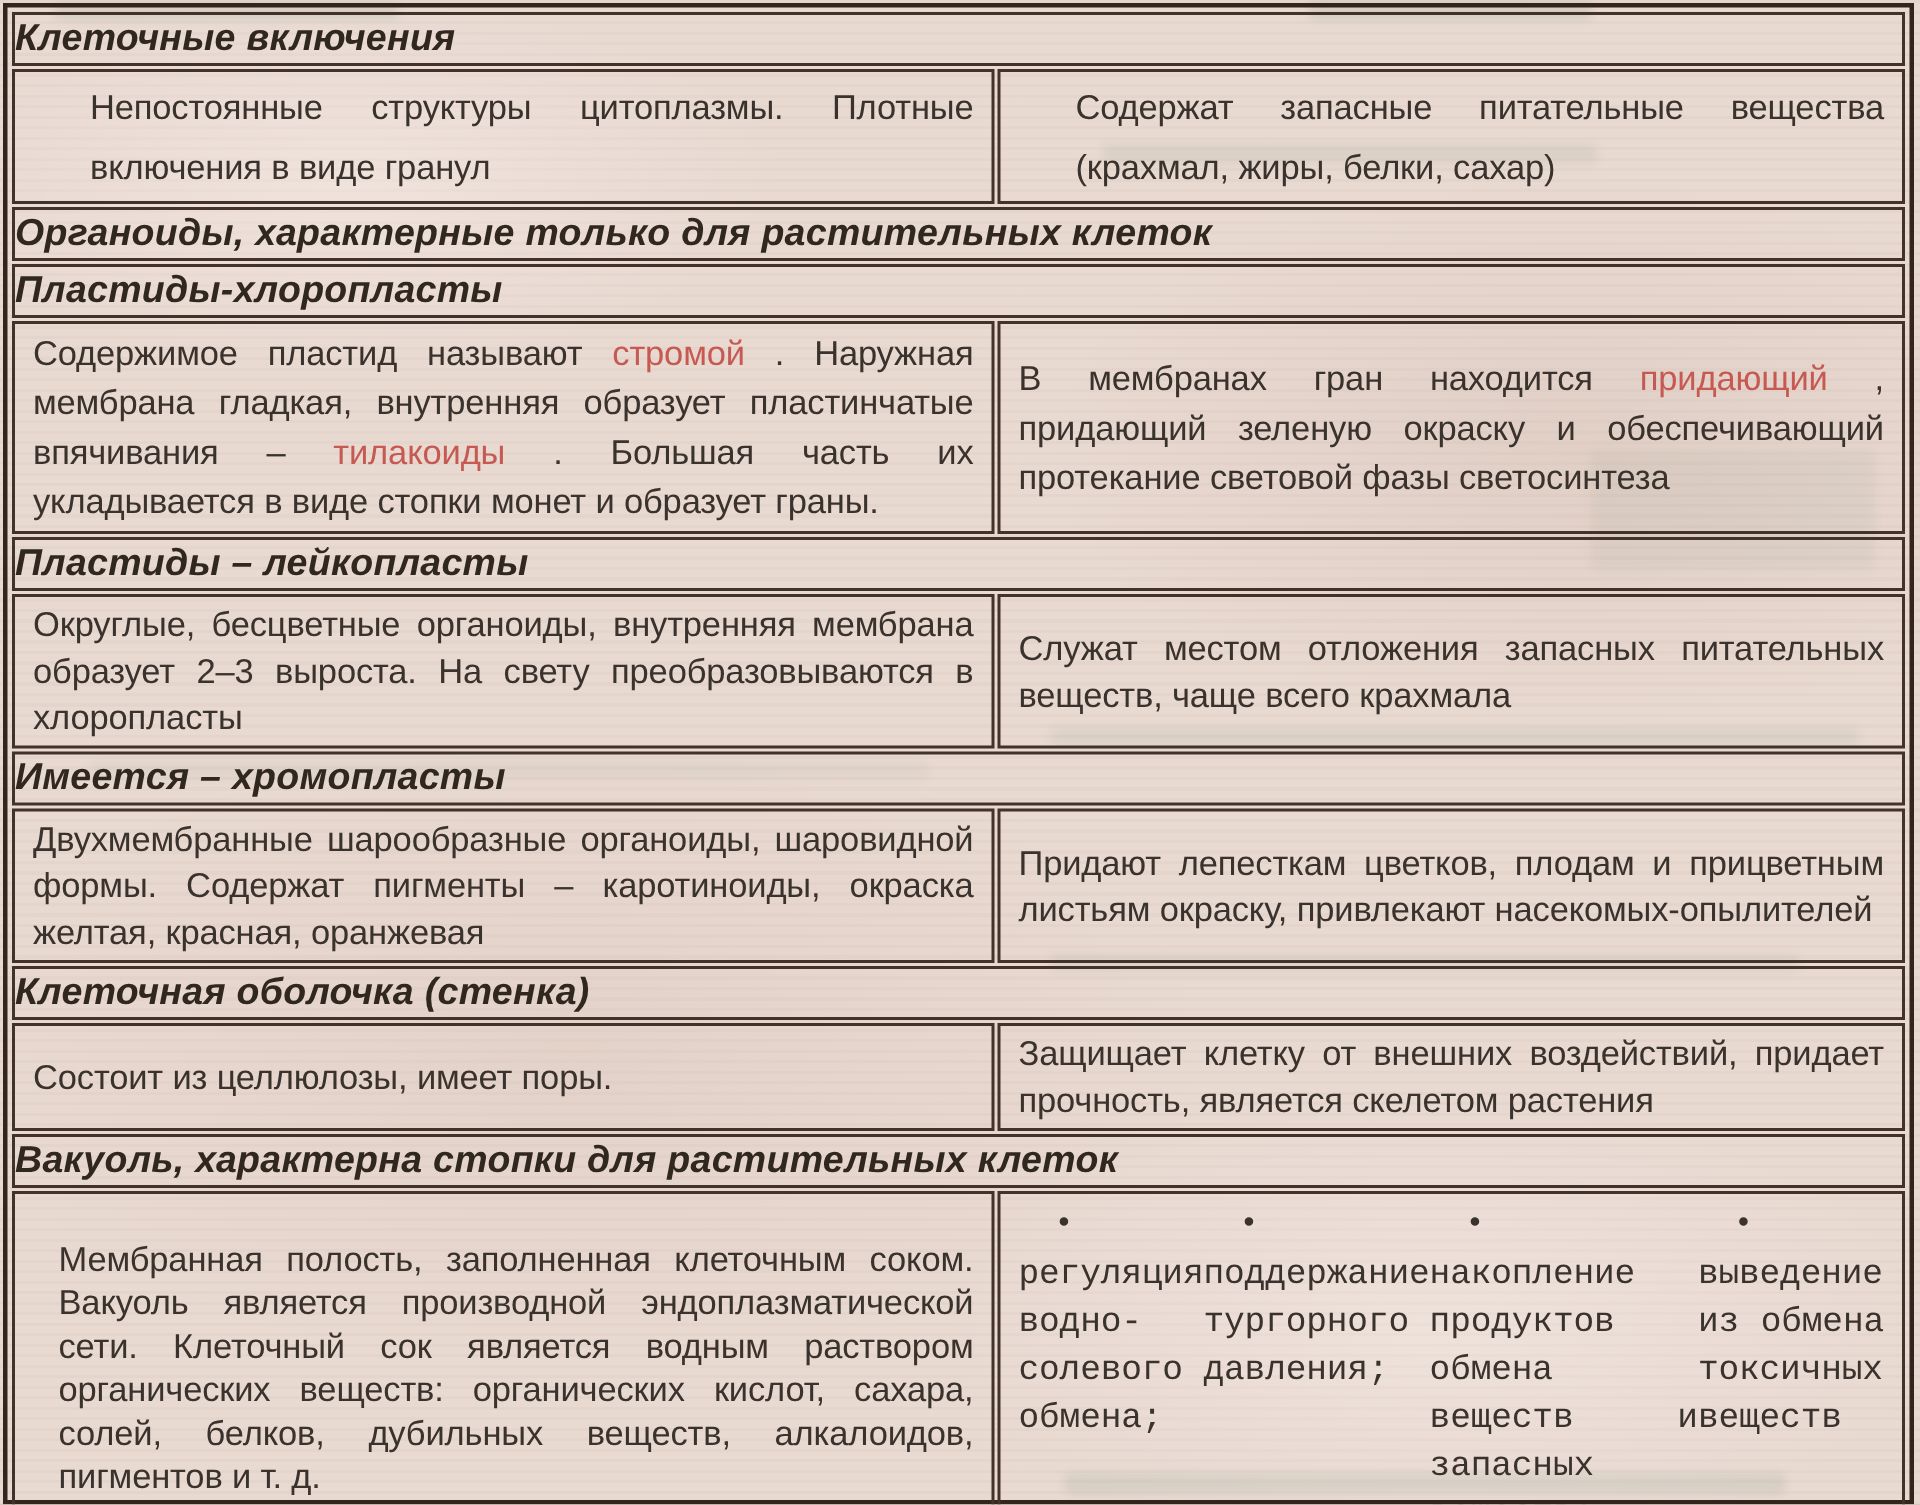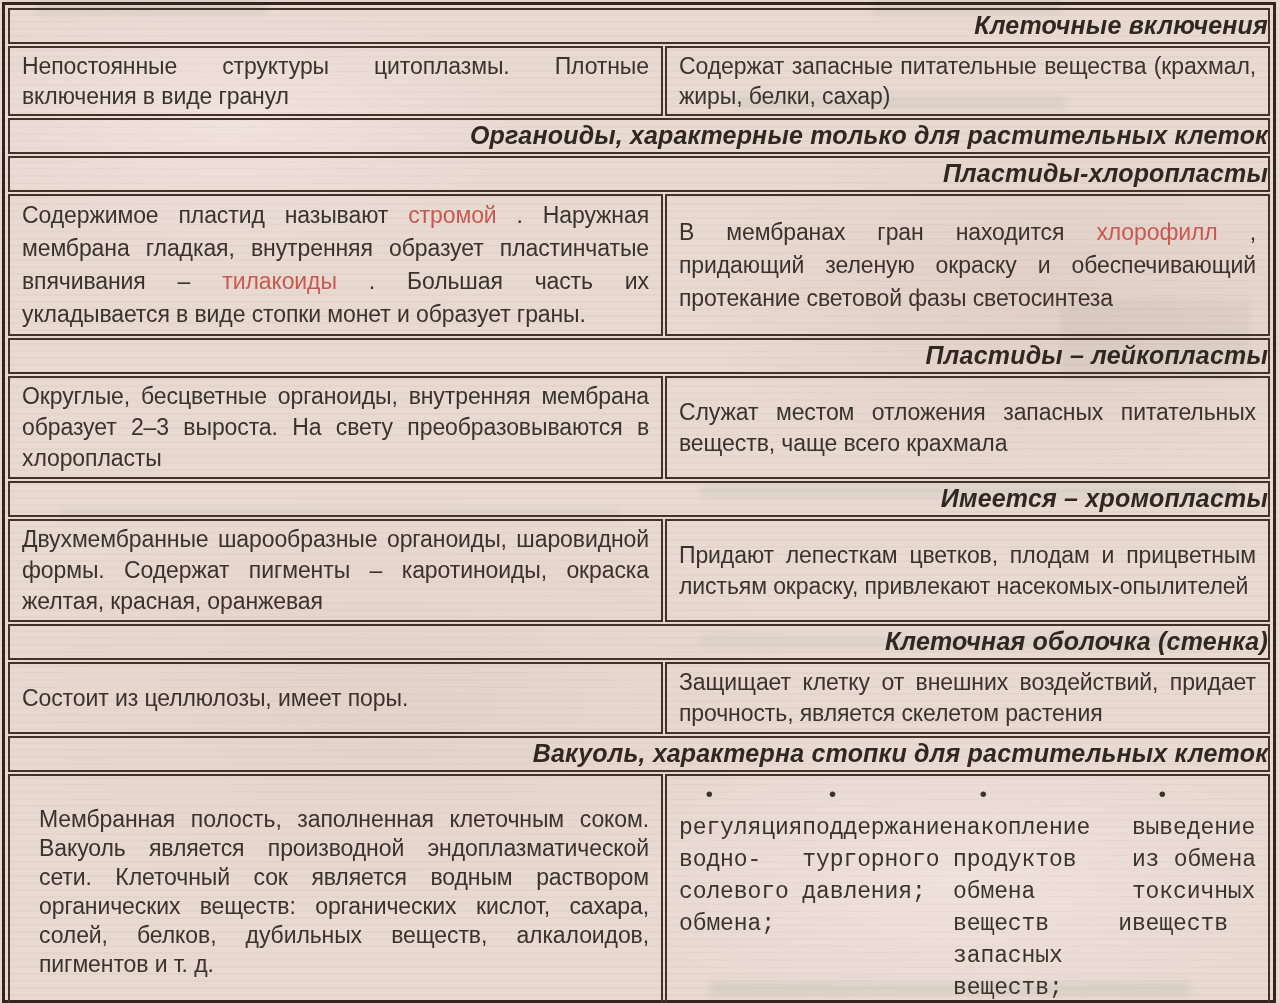--- a/index.html
+++ b/index.html
@@ -37,39 +37,39 @@
   .s8{left:60px;top:508px;width:560px;height:12px;opacity:.08;background:#8a9a84;}
 
   .frame{
     position:absolute;left:2px;top:2px;right:4px;bottom:0;
     border:3px solid var(--frame);
     padding:3px;
     display:flex;flex-direction:column;gap:2px;
   }
   .sec-hdr{
     border:2px solid var(--line);
-    text-align:right;
+    text-align:left;
     font-weight:bold;font-style:italic;
     font-size:25px;line-height:25px;
     padding:3px 0 4px 0;
     color:#30271f;
     letter-spacing:.2px;
   }
   .row{display:flex;gap:2px;}
   .cell{
     border:2px solid var(--line);
     padding:3px 12px;
     color:var(--ink);
     font-size:23px;
     display:flex;flex-direction:column;justify-content:center;
   }
   .cell.l{width:655px;flex:0 0 655px;}
   .cell.r{flex:1;}
   .cell p{text-align:justify;text-align-last:left;letter-spacing:-.1px;}
-  .row-inclusions .cell p{line-height:30px;}
+  .row-inclusions .cell p{line-height:40px;margin-left:38px;}
   .row-chloro .cell p{line-height:33px;}
   .row-leuko .cell p,.row-chromo .cell p,.row-wall .cell p{line-height:31px;}
   .row-vacuole .cell.l p{line-height:29px;margin-left:17px;}
   .red{color:var(--red);}
   .bullets{display:flex;font-family:Liberation Mono, monospace;}
   .bullet{text-align:justify;text-align-last:left;line-height:32px;letter-spacing:-.1px;}
   .dot{display:inline-block;margin:0 15px 0 24px;font-size:21px;}
 </style>
 </head>
 <body>
@@ -100,21 +100,21 @@
 
     <div class="sec-hdr">Органоиды, характерные только для растительных клеток</div>
 
     <div class="sec-hdr">Пластиды-хлоропласты</div>
 
     <div class="row row-chloro">
       <div class="cell l">
         <p><span>Содержимое пластид называют </span><span class="red">стромой</span><span> . Наружная мембрана гладкая, внутренняя образует пластинчатые впячивания – </span><span class="red">тилакоиды</span><span> . Большая часть их укладывается в виде стопки монет и образует граны.</span></p>
       </div>
       <div class="cell r">
-        <p><span>В мембранах гран находится </span><span class="red">хлорофилл</span><span> , придающий зеленую окраску и обеспечивающий протекание световой фазы светосинтеза</span></p>
+        <p><span>В мембранах гран находится </span><span class="red">придающий</span><span> , придающий зеленую окраску и обеспечивающий протекание световой фазы светосинтеза</span></p>
       </div>
     </div>
 
     <div class="sec-hdr">Пластиды – лейкопласты</div>
 
     <div class="row row-leuko">
       <div class="cell l">
         <p>Округлые, бесцветные органоиды, внутренняя мембрана образует 2–3 выроста. На свету преобразовываются в хлоропласты</p>
       </div>
       <div class="cell r">

